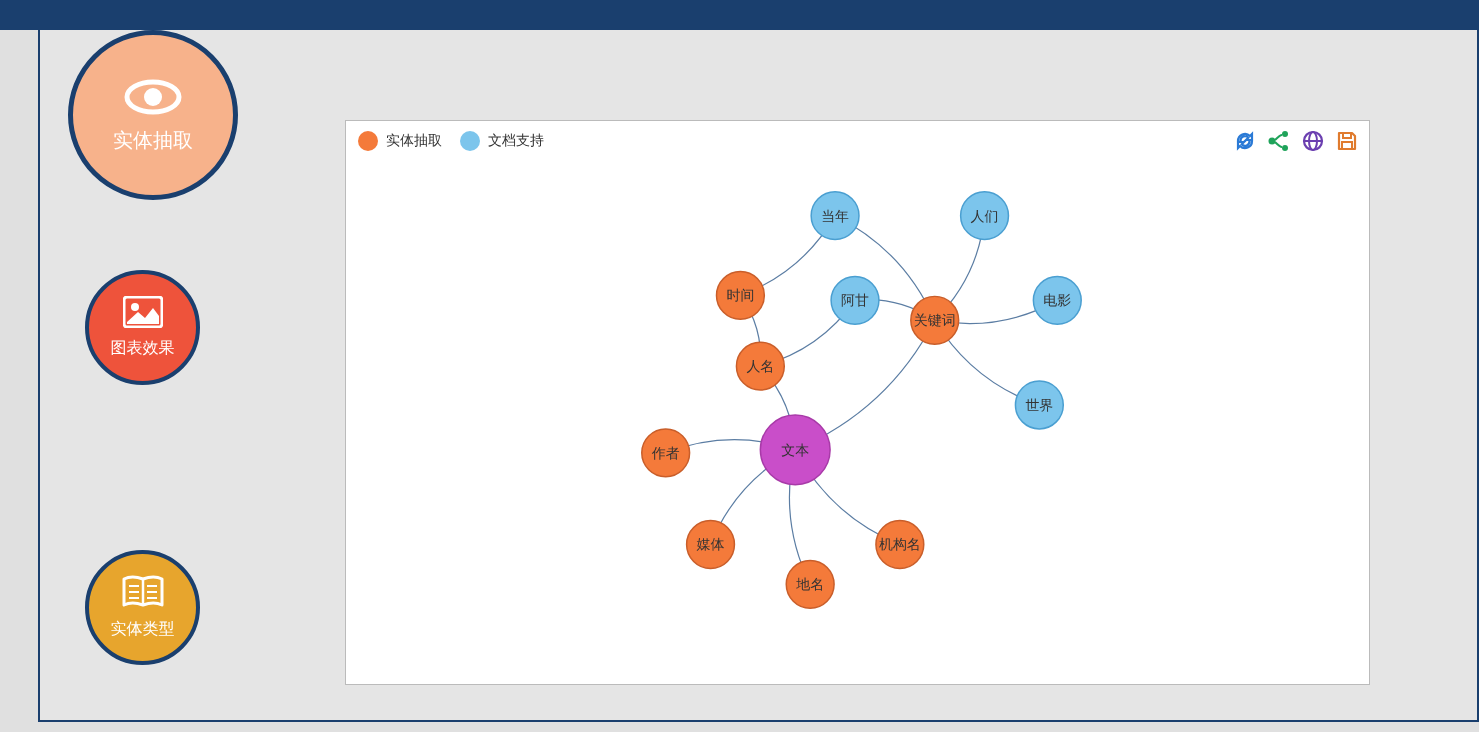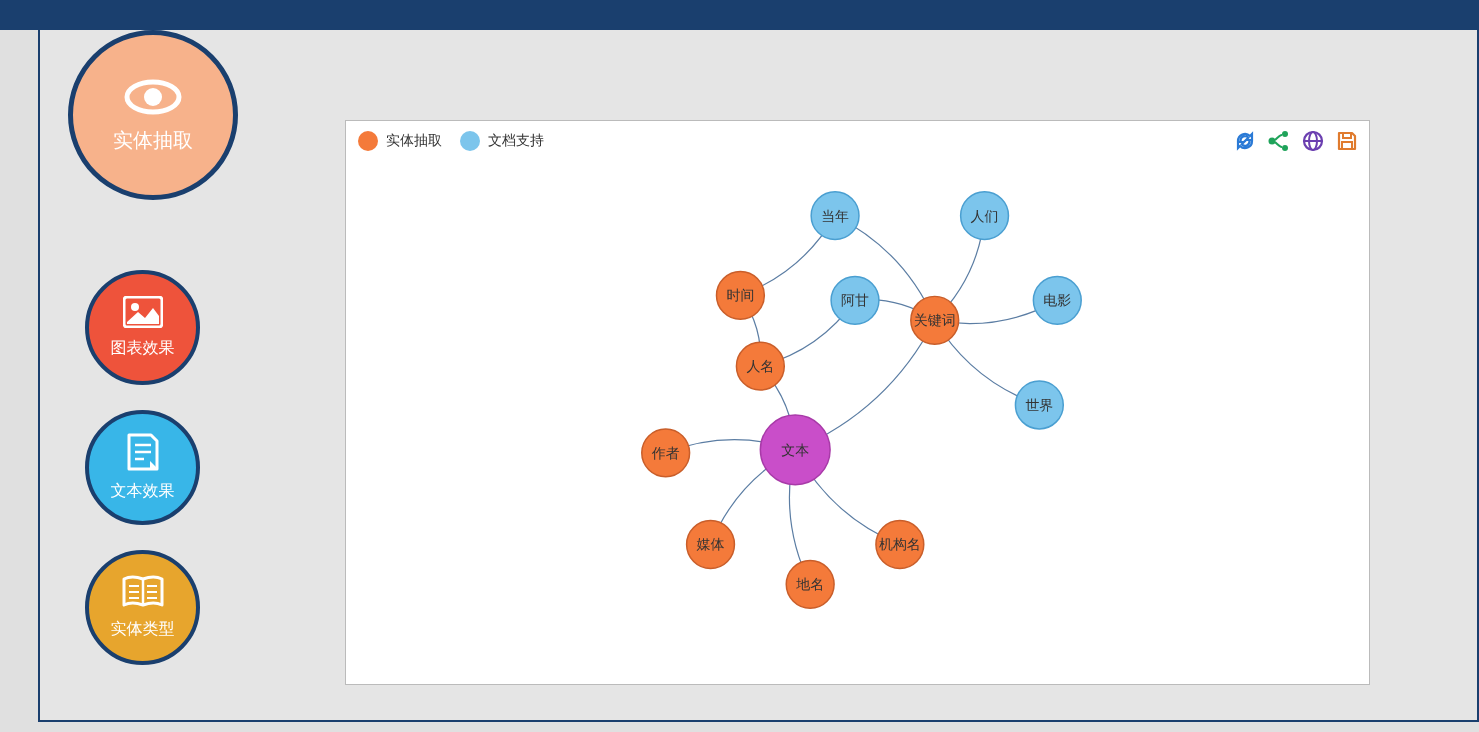--- a/index.html
+++ b/index.html
@@ -143,32 +143,20 @@
       <div class="icon-wrap">
         <svg width="40" height="32" viewBox="0 0 40 32">
           <rect x="1" y="1" width="38" height="30" rx="3" fill="none" stroke="#fff" stroke-width="3"></rect>
           <circle cx="12" cy="11" r="4" fill="#fff"></circle>
           <path d="M4 26 L15 16 L22 22 L30 12 L36 20 L36 28 L4 28 Z" fill="#fff"></path>
         </svg>
       </div>
       <div class="label">图表效果</div>
     </div>
 
-    <div class="sidebar-circle sub" style="background: rgb(56, 182, 232); top: 380px;">
-      <div class="icon-wrap">
-        <svg width="34" height="38" viewBox="0 0 34 38">
-          <path d="M3 2 H25 L31 8 V36 H3 Z" fill="none" stroke="#fff" stroke-width="3" stroke-linejoin="round"></path>
-          <line x1="9" y1="12" x2="25" y2="12" stroke="#fff" stroke-width="2.5"></line>
-          <line x1="9" y1="19" x2="25" y2="19" stroke="#fff" stroke-width="2.5"></line>
-          <line x1="9" y1="26" x2="18" y2="26" stroke="#fff" stroke-width="2.5"></line>
-          <path d="M24 28 L31 35 L24 35 Z" fill="#fff"></path>
-        </svg>
-      </div>
-      <div class="label">文本效果</div>
-    </div>
 
     <div class="sidebar-circle sub" style="background: rgb(231, 165, 45); top: 520px;">
       <div class="icon-wrap">
         <svg width="42" height="34" viewBox="0 0 42 34">
           <path d="M2 4 Q10 0 21 4 Q32 0 40 4 V30 Q32 26 21 30 Q10 26 2 30 Z" fill="none" stroke="#fff" stroke-width="3" stroke-linejoin="round"></path>
           <line x1="21" y1="4" x2="21" y2="30" stroke="#fff" stroke-width="2.5"></line>
           <line x1="7" y1="11" x2="17" y2="11" stroke="#fff" stroke-width="2"></line>
           <line x1="7" y1="17" x2="17" y2="17" stroke="#fff" stroke-width="2"></line>
           <line x1="7" y1="23" x2="17" y2="23" stroke="#fff" stroke-width="2"></line>
           <line x1="25" y1="11" x2="35" y2="11" stroke="#fff" stroke-width="2"></line>

